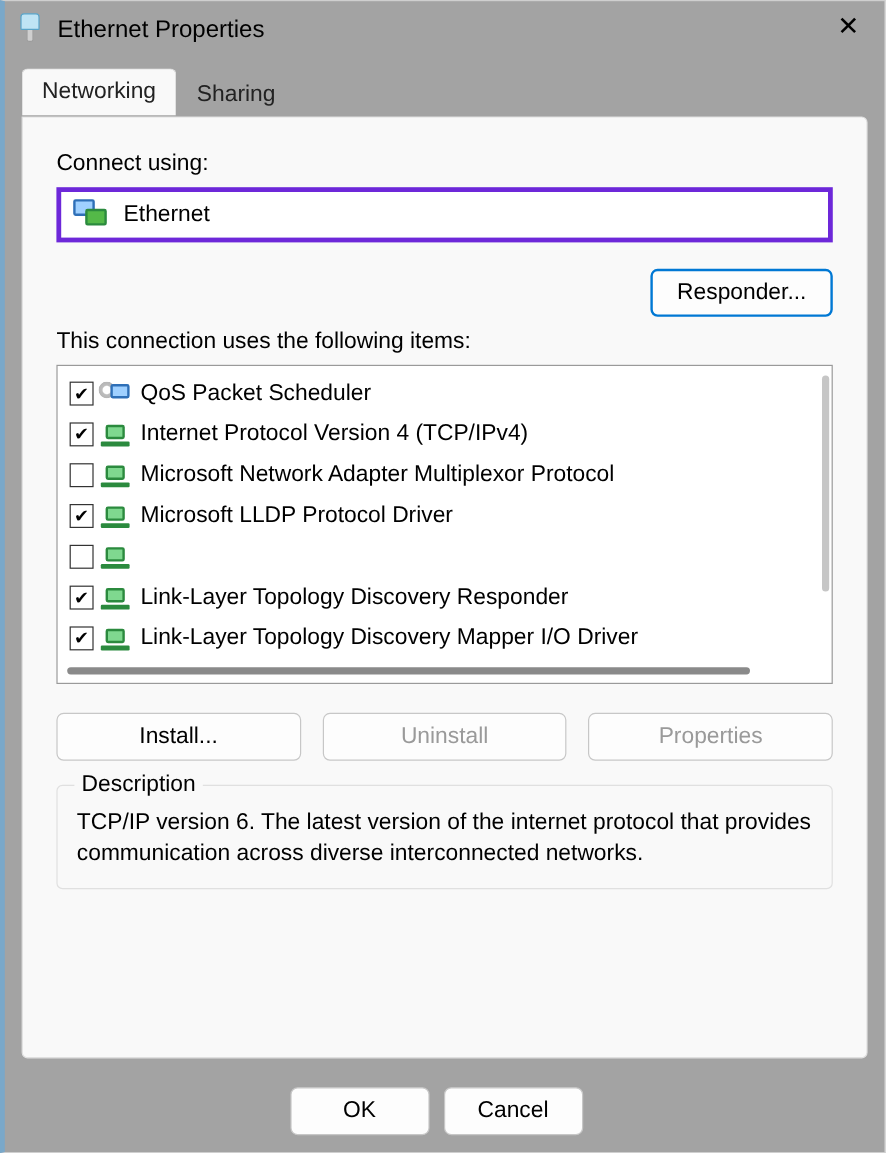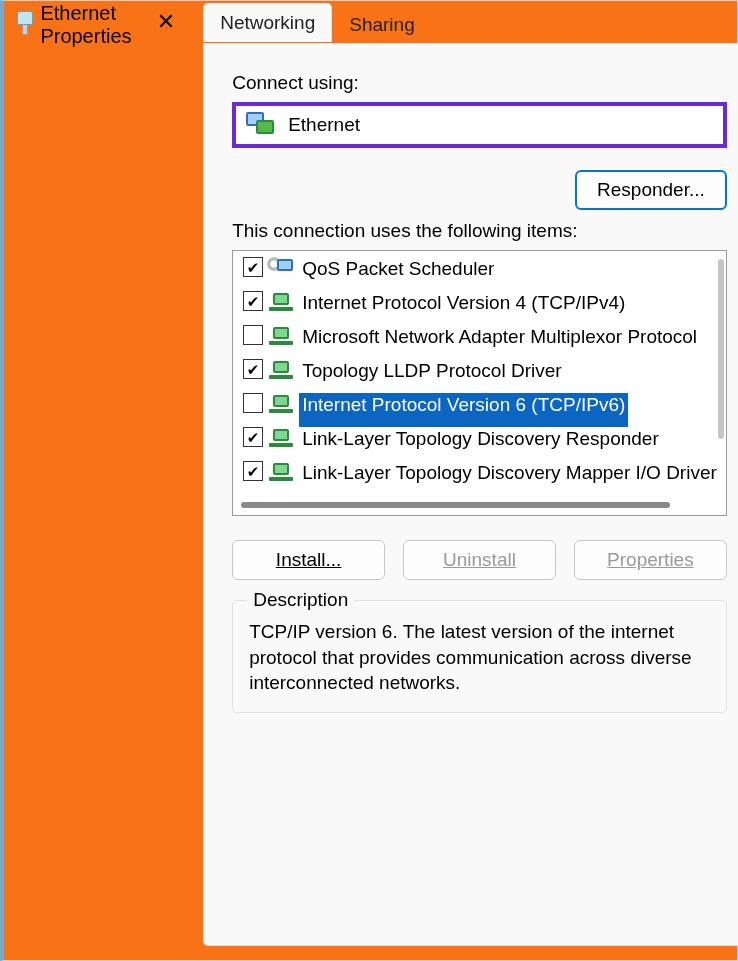--- a/index.html
+++ b/index.html
@@ -6,26 +6,26 @@
   html, body {
     margin: 0; padding: 0;
     font-family: "Segoe UI", Tahoma, Arial, sans-serif;
     font-size: 19px;
     background: #fff;
     color: #000;
   }
   .window {
     width: 738px;
     height: 961px;
-    background: #f97316;
+    background: #a3a3a3;
     border: 1px solid #cfcfcf;
     border-left: 4px solid #7aa8c9;
     position: relative;
     display: flex;
-    flex-direction: row;
+    flex-direction: column;
   }
   .titlebar {
     display: flex;
     align-items: center;
     padding: 6px 10px 12px 10px;
     height: 54px;
   }
   .title-icon {
     width: 22px; height: 28px;
     margin-right: 12px;
@@ -149,20 +149,21 @@
     background: #fff;
     height: 266px;
     position: relative;
     overflow: hidden;
   }
   .listitems {
     padding: 6px 6px 6px 6px;
   }
   .item {
     display: flex;
+    align-items: center;
     height: 34px;
     gap: 6px;
     padding-left: 4px;
   }
   .chk {
     width: 20px; height: 20px;
     border: 1.5px solid #333;
     background: #fff;
     display: flex;
     align-items: center;
@@ -235,21 +236,21 @@
     left: 0; top: 1px;
     width: 92%; height: 6px;
     background: #8a8a8a;
     border-radius: 3px;
   }
   .btnrow {
     display: flex;
     gap: 18px;
     margin-top: 24px;
   }
-  .btnrow .btn { flex: 1; text-decoration: underline; }
+  .btnrow .btn { flex: 1; }
   .desc-group {
     margin-top: 20px;
     border: 1px solid #e0e0e0;
     border-radius: 5px;
     position: relative;
     padding: 18px 16px 16px 16px;
   }
   .desc-legend {
     position: absolute;
     top: -12px; left: 14px;
@@ -331,29 +332,28 @@
                 <div class="pbase"></div>
               </div>
               <span class="item-label">Microsoft Network Adapter Multiplexor Protocol</span>
             </div>
             <div class="item">
               <div class="chk checked"></div>
               <div class="proto-icon">
                 <div class="pmon"></div>
                 <div class="pbase"></div>
               </div>
-              <span class="item-label">Topology LLDP Protocol Driver</span>
+              <span class="item-label">Microsoft LLDP Protocol Driver</span>
             </div>
             <div class="item selected">
               <div class="chk"></div>
               <div class="proto-icon">
                 <div class="pmon"></div>
                 <div class="pbase"></div>
               </div>
-              <span class="item-label">Internet Protocol Version 6 (TCP/IPv6)</span>
             </div>
             <div class="item">
               <div class="chk checked"></div>
               <div class="proto-icon">
                 <div class="pmon"></div>
                 <div class="pbase"></div>
               </div>
               <span class="item-label">Link-Layer Topology Discovery Responder</span>
             </div>
             <div class="item">

